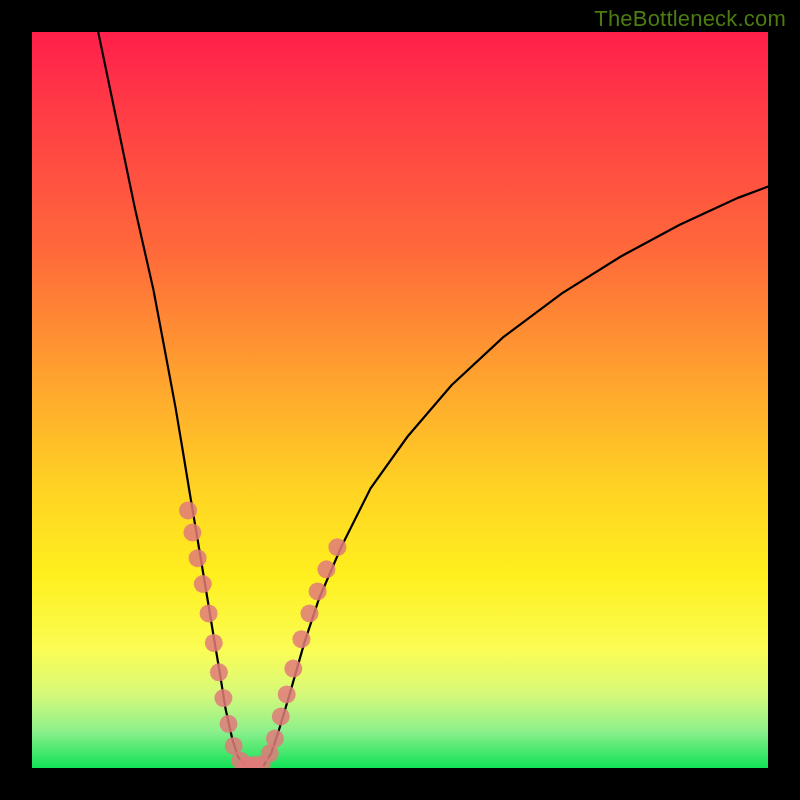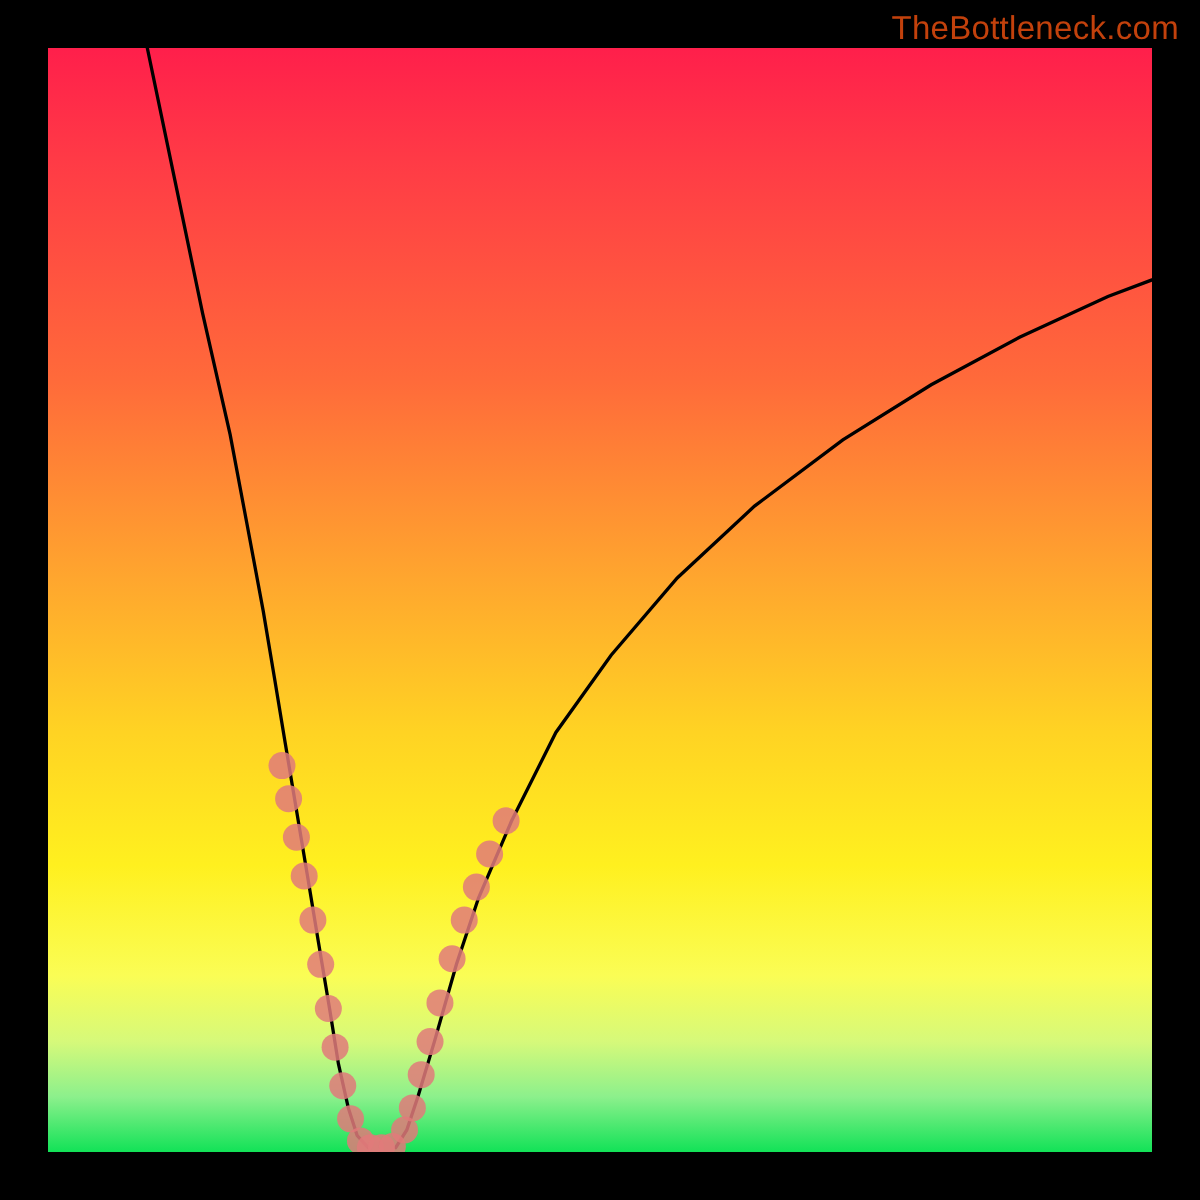--- a/index.html
+++ b/index.html
@@ -35,21 +35,21 @@
       #d6f97a 90%,
       #8cf08c 95%,
       #12e257 100%
     );
     overflow: hidden;
   }
   .watermark {
     position: absolute;
     top: 6px;
     right: 14px;
-    color: #c2410c;
+    color: #4d7c0f;
     font-size: 22px;
     font-weight: 400;
     letter-spacing: 0.2px;
     user-select: none;
   }
   svg.curve {
     position: absolute;
     inset: 0;
     width: 736px;
     height: 736px;

